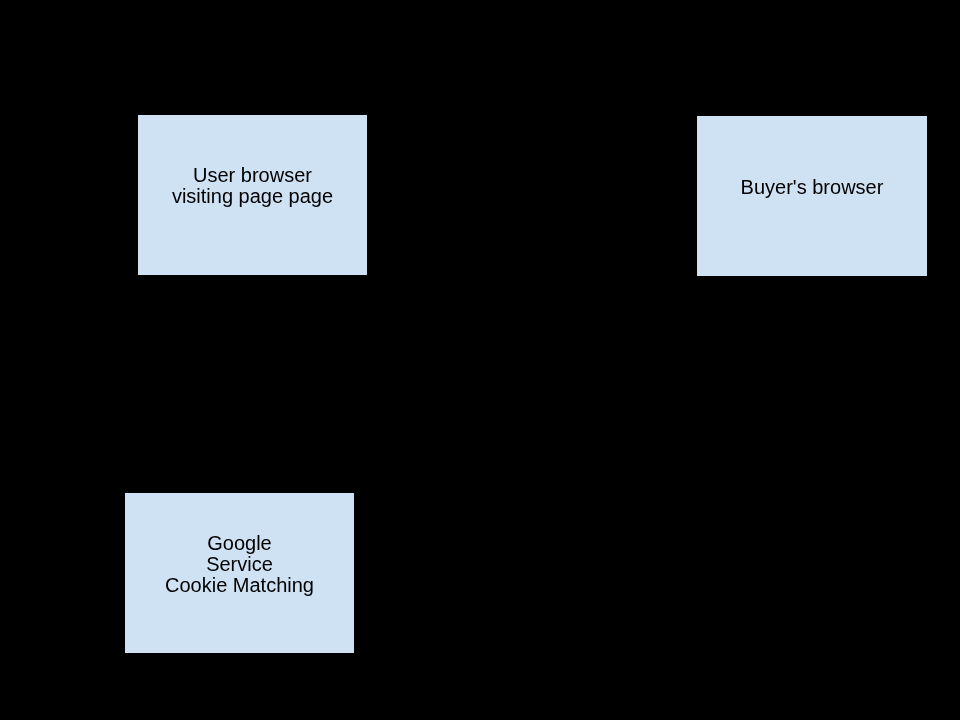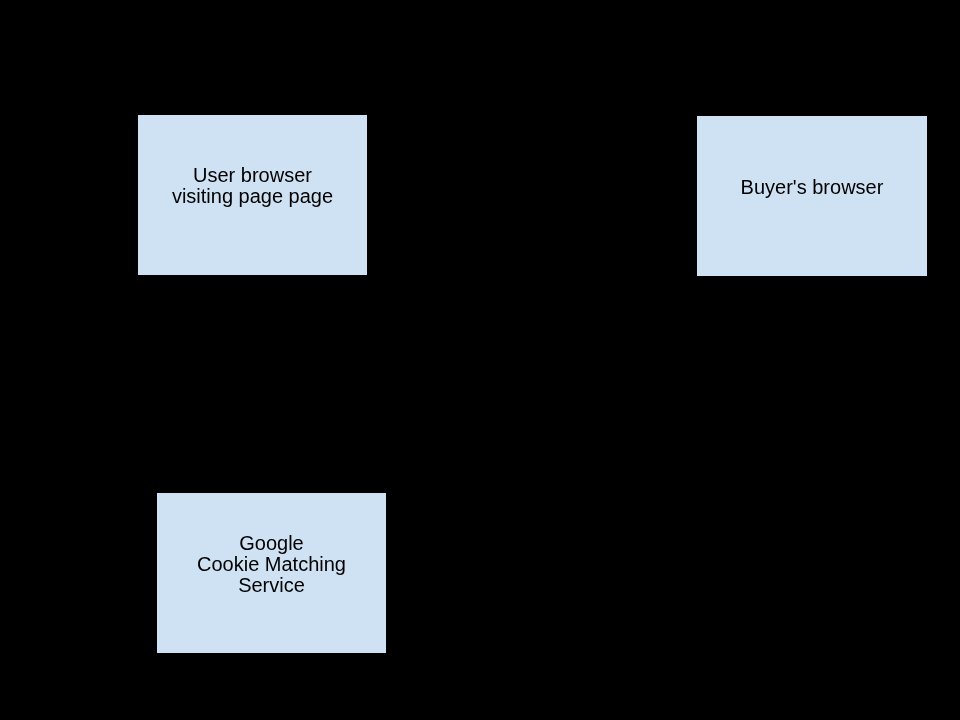--- a/index.html
+++ b/index.html
@@ -37,21 +37,21 @@
     color: #000000;
     letter-spacing: 0;
   }
   .node-label span {
     display: block;
     white-space: nowrap;
   }
   
   .node-user-browser   { left: 137px; top: 114px; width: 231px; height: 162px; }
   .node-buyers-service { left: 696px; top: 115px; width: 232px; height: 162px; }
-  .node-google-cms     { left: 156px; top: 492px; width: 231px; height: 162px; }
+  .node-google-cms     { left: 124px; top: 492px; width: 231px; height: 162px; }
 </style>
 </head>
 <body style="background: rgb(0, 0, 0);">
 
 <div class="canvas" style="background: rgb(0, 0, 0);">
 
   <div class="node node-user-browser" style="background: rgb(207, 226, 243); border-color: rgb(0, 0, 0); color: rgb(0, 0, 0);">
     <div class="node-label">
       <span>User browser</span>
       <span>visiting page page</span>
@@ -60,18 +60,18 @@
 
   <div class="node node-buyers-service" style="background: rgb(207, 226, 243); border-color: rgb(0, 0, 0); color: rgb(0, 0, 0);">
     <div class="node-label">
       <span>Buyer's browser</span>
     </div>
   </div>
 
   <div class="node node-google-cms" style="background: rgb(207, 226, 243); border-color: rgb(0, 0, 0); color: rgb(0, 0, 0);">
     <div class="node-label">
       <span>Google</span>
+      <span>Service</span>
       <span>Cookie Matching</span>
-      <span>Service</span>
     </div>
   </div>
 
 </div>
 
 </body></html>

